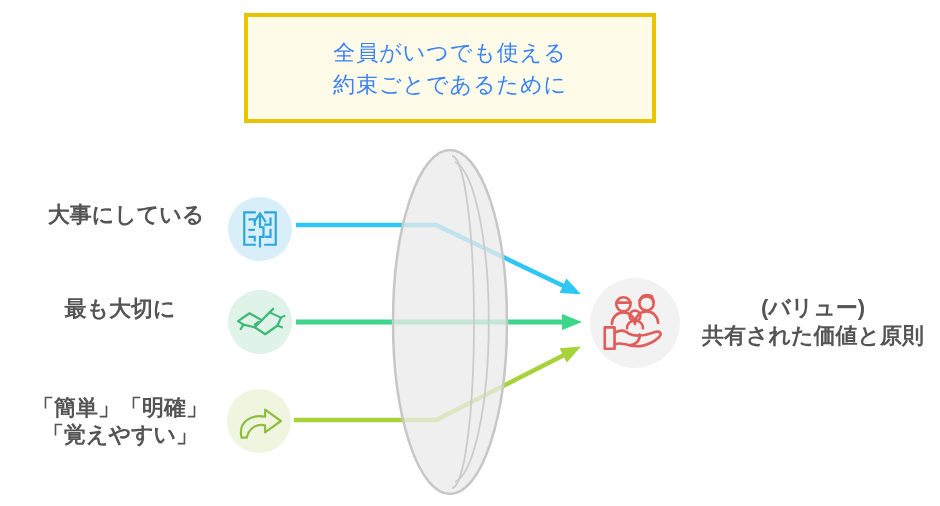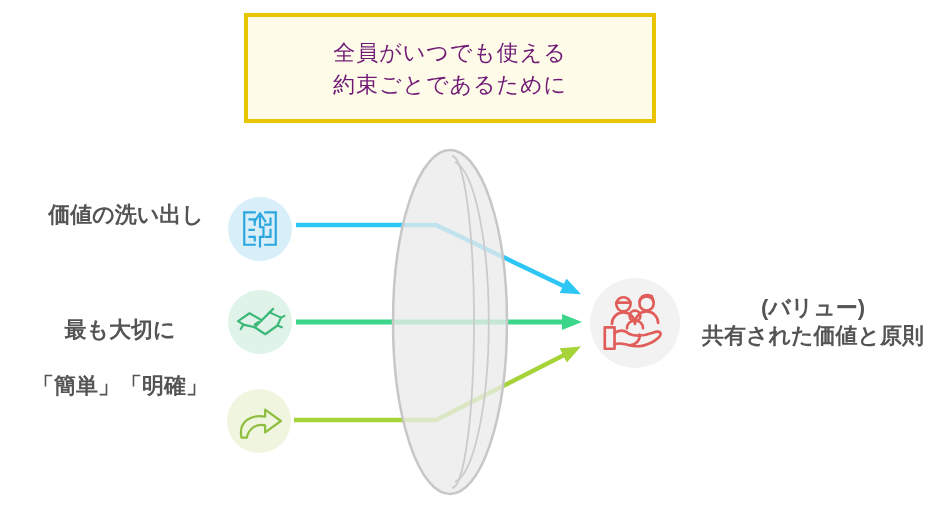--- a/index.html
+++ b/index.html
@@ -26,34 +26,34 @@
     display: flex;
     flex-direction: column;
     align-items: center;
     justify-content: center;
     gap: 3px;
   }
   .title-line {
     font-size: 22px;
     line-height: 29px;
     letter-spacing: 1px;
-    color: #701a75;
+    color: #3b82f6;
     white-space: nowrap;
   }
   .input-label, .output-label {
     position: absolute;
     text-align: center;
     color: #545454;
     font-weight: 600;
     white-space: nowrap;
   }
   .input-label { width: 210px; font-size: 22px; line-height: 27px; }
   .label-0 { left: 21px;  top: 201px; }
-  .label-1 { left: 15px;  top: 295px; margin-top: 21px; }
-  .label-2 { left: 15px;  top: 372px; }
+  .label-1 { left: 15px;  top: 295px; }
+  .label-2 { left: 15px;  top: 394px; }
   .output-label { left: 688px; top: 294px; width: 250px; font-size: 22px; line-height: 28px; }
   .icon-badge {
     position: absolute;
     border-radius: 50%;
     display: flex;
     align-items: center;
     justify-content: center;
   }
   .badge-0 { left: 228px; top: 197px; width: 64px; height: 64px; background: #D8EFFA; }
   .badge-1 { left: 228px; top: 290px; width: 64px; height: 64px; background: #DFF3E9; }
@@ -88,21 +88,21 @@
       <path d="M455,162 A38,161 0 0 1 455,482" fill="none" stroke="#CBCBCB" stroke-width="1.8"></path>
     </g>
   </svg>
 
   <div class="title-box">
     <div class="title-line">全員がいつでも使える</div>
     <div class="title-line">約束ごとであるために</div>
   </div>
 
   <div class="input-label label-0">
-    <div>価値の洗い出し</div>
+    <div>大事にしている</div>
   </div>
   <div class="icon-badge badge-0">
     <svg width="56" height="56" viewBox="0 0 64 64">
       <g fill="none" stroke-width="2.5" stroke-linecap="square" stroke="#2BA7DE">
         <path d="M26,13 H14 V50 H26"></path>
         <path d="M38,50 H50 V13 H38"></path>
         <path d="M20,21 H26 V27"></path>
         <path d="M44,20 V27 H38"></path>
         <path d="M20,33 H25"></path>
         <path d="M44,33 V41 H39"></path>
@@ -125,20 +125,21 @@
         <path d="M43,21 L47,17"></path>
         <path d="M56,27 L60,25"></path>
         <path d="M52,36 L57,38"></path>
         <path d="M13,35 L10,40"></path>
       </g>
     </svg>
   </div>
 
   <div class="input-label label-2">
     <div>「簡単」「明確」</div>
+    <div>「覚えやすい」</div>
   </div>
   <div class="icon-badge badge-2">
     <svg width="56" height="56" viewBox="0 0 64 64">
       <g fill="none" stroke-width="2.5" stroke-linejoin="round" stroke="#8FBE3F">
         <path d="M12,51 C8,33 23,24 39,27 L39,19 L57,32 L39,45 L39,37 C30,35 21,39 18,51 Z"></path>
       </g>
     </svg>
   </div>
 
   <div class="icon-badge badge-out">

